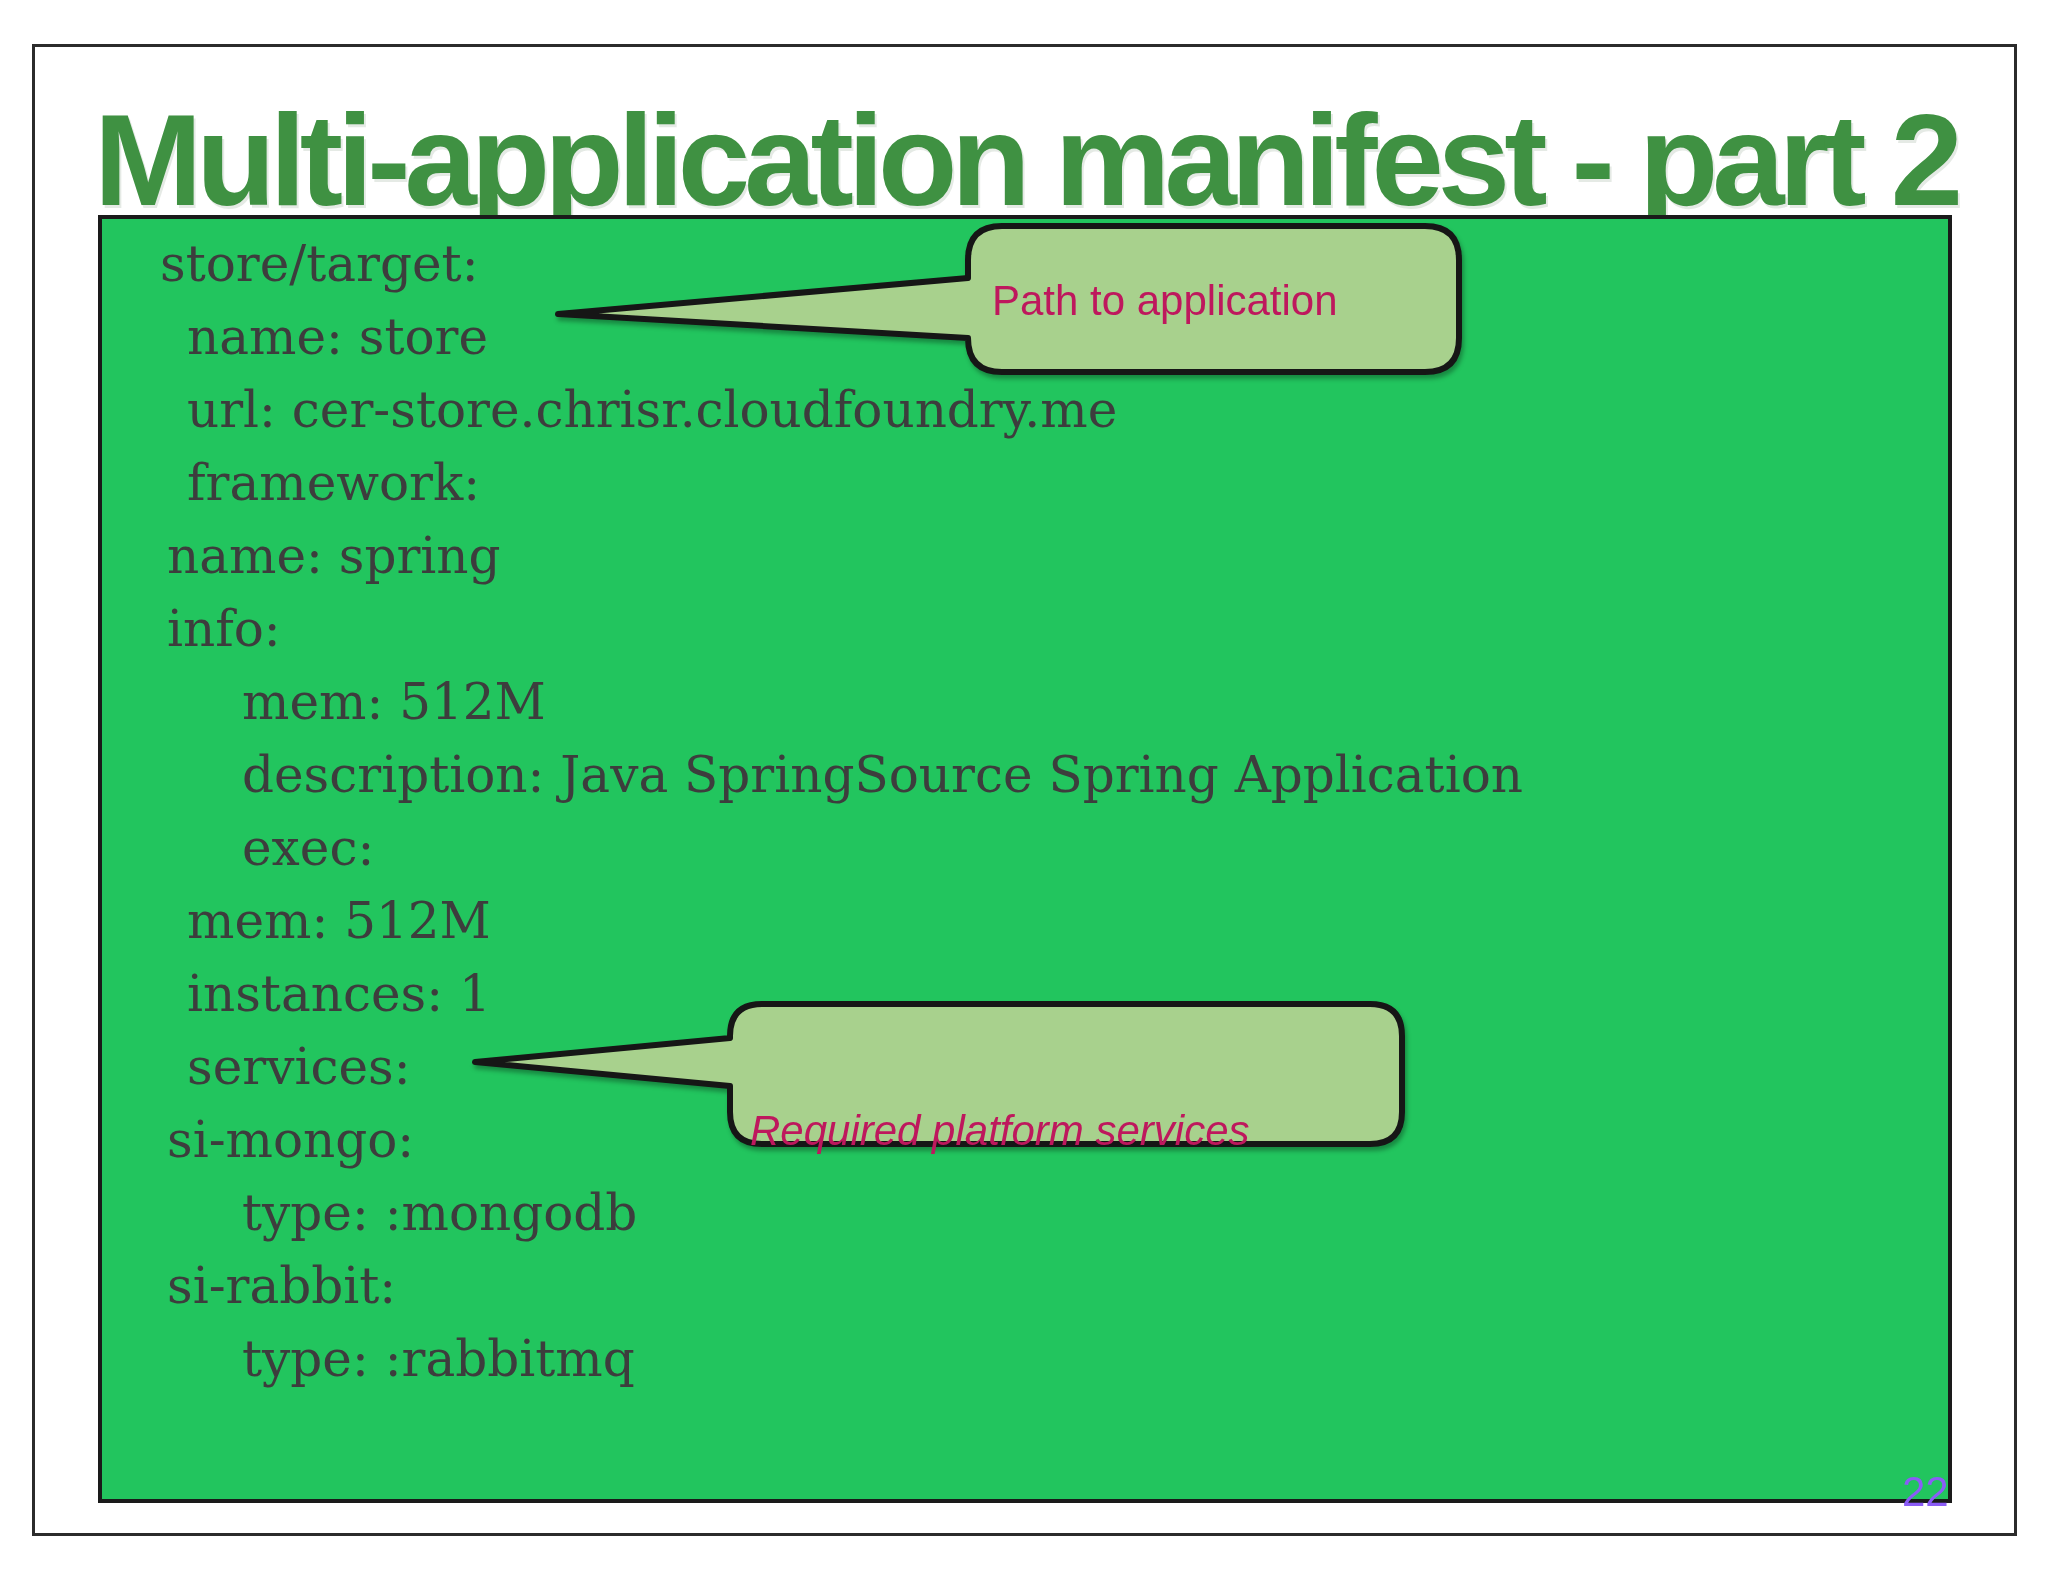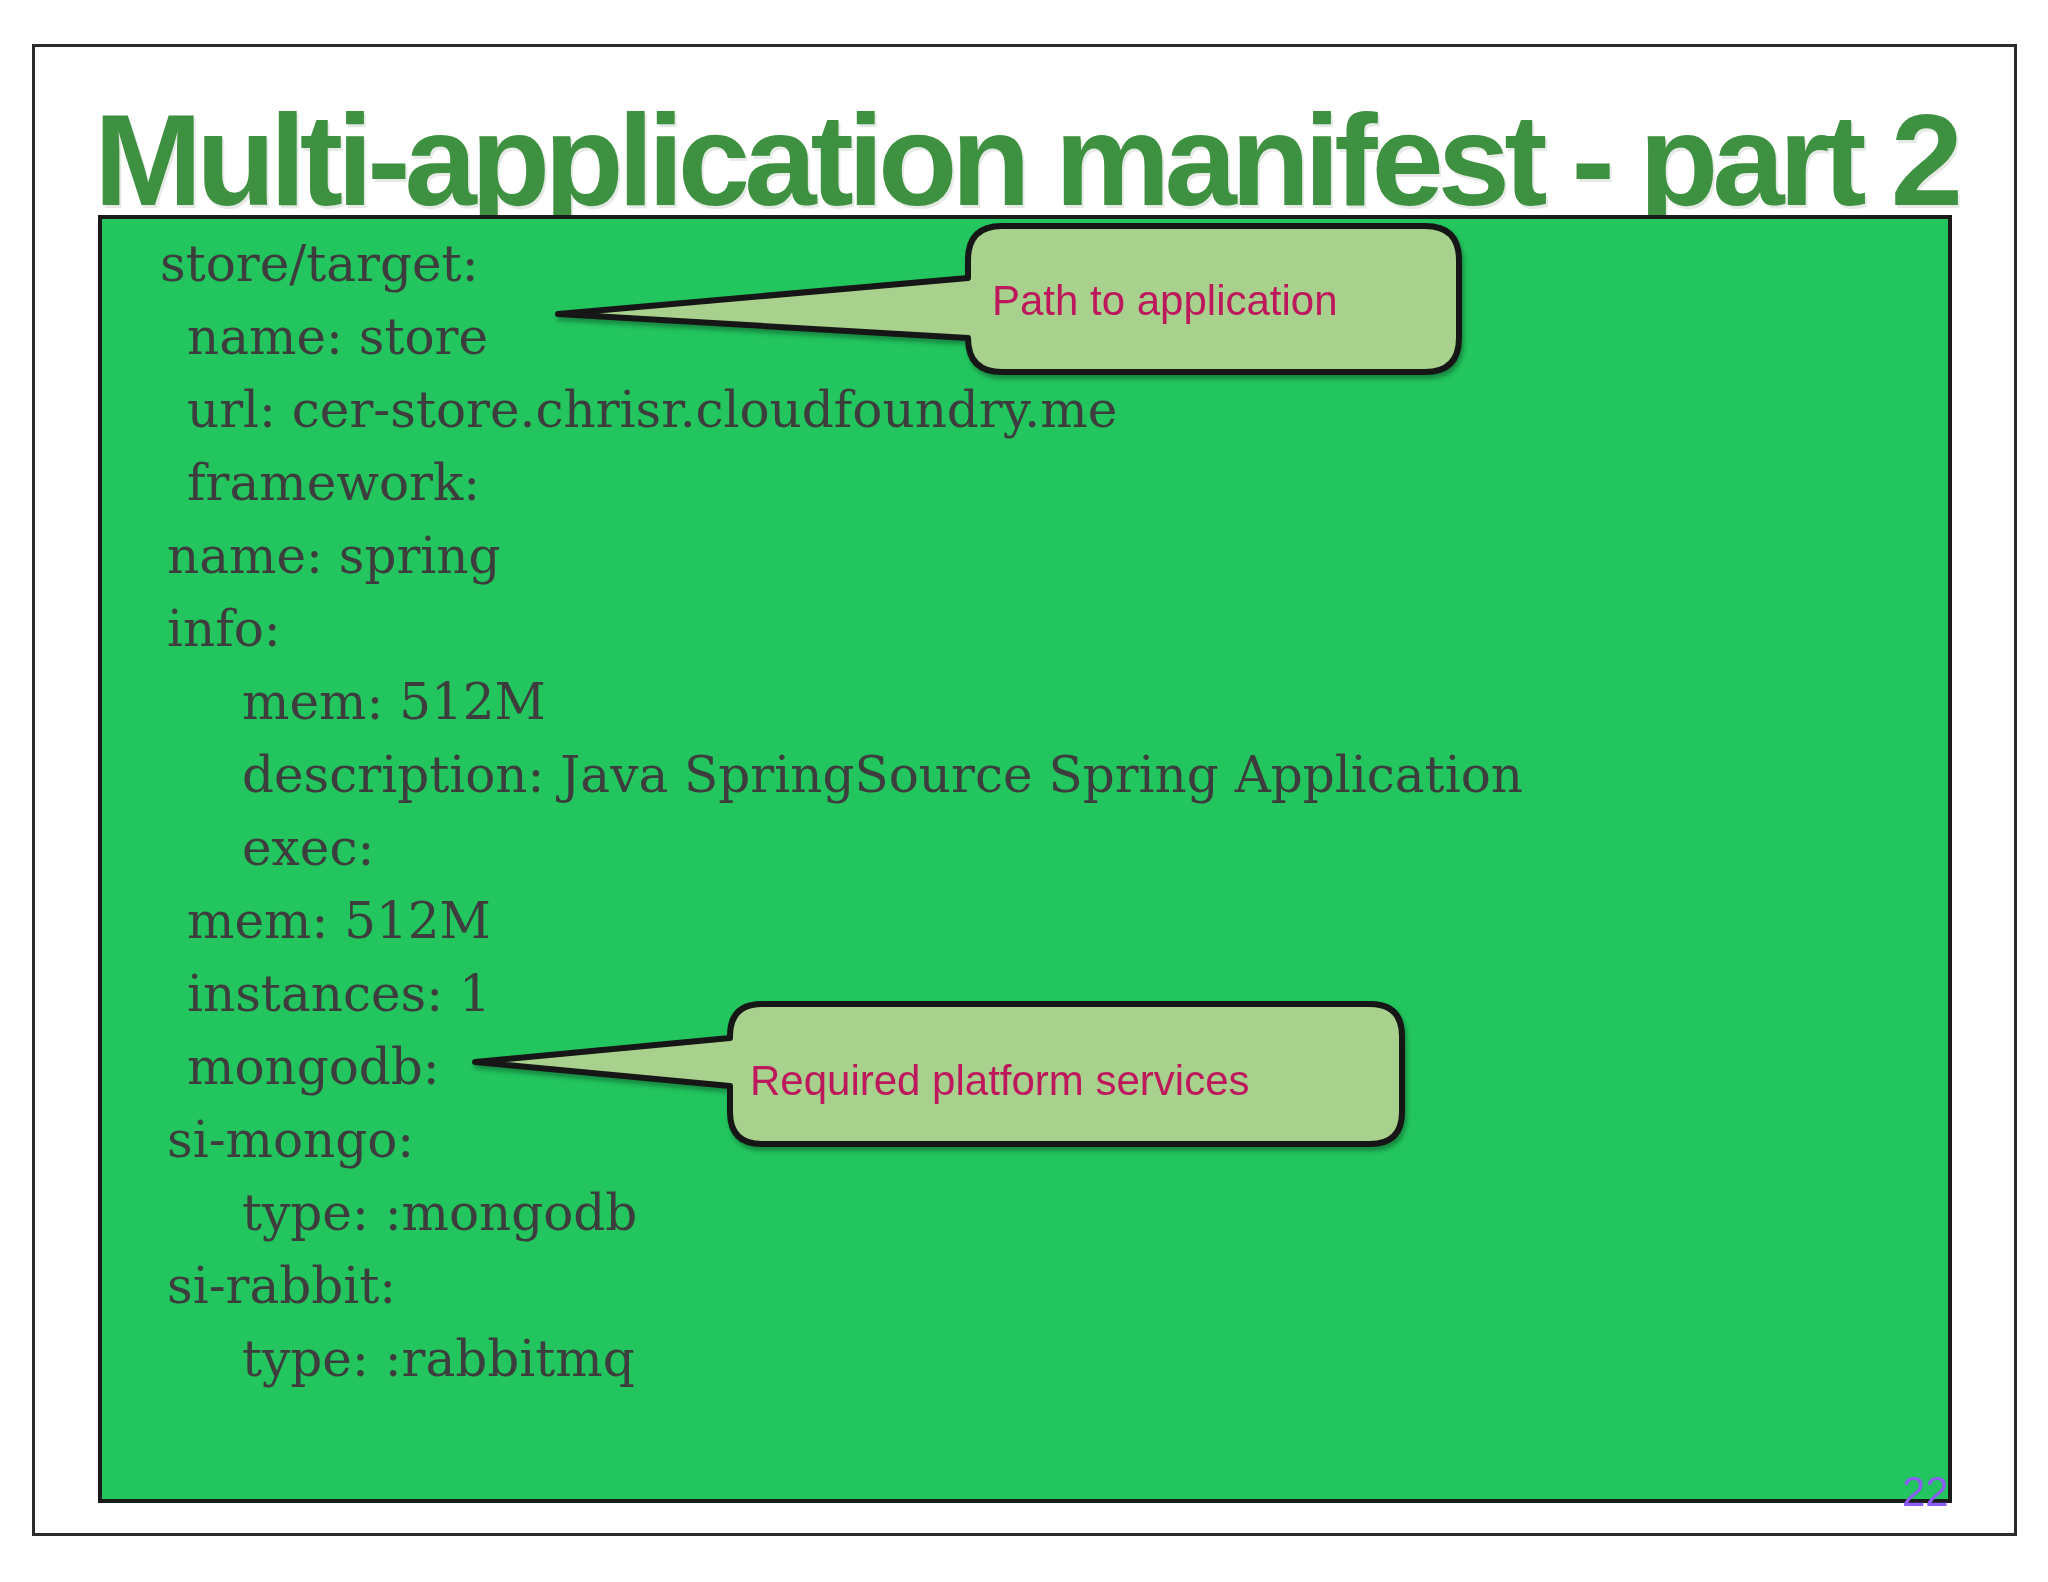--- a/index.html
+++ b/index.html
@@ -94,21 +94,21 @@
   }
   .callout-label {
     position: absolute;
     z-index: 6;
     font-family: "Liberation Sans", sans-serif;
     font-size: 42px;
     color: #be185d;
     white-space: nowrap;
   }
   .callout-label-1 { left: 992px;  top: 277px;  }
-  .callout-label-2 { left: 750px;  top: 1057px; }
+  .callout-label-2 { left: 750px;  top: 1107px; font-style: italic; }
 
   
   .page-number {
     position: absolute;
     left: 1902px;
     top: 1468px;
     z-index: 7;
     font-family: "Liberation Sans", sans-serif;
     font-size: 42px;
     color: #8b5cf6;
@@ -129,21 +129,21 @@
         <div class="yaml-line indent-1">name: store</div>
         <div class="yaml-line indent-1">url: cer-store.chrisr.cloudfoundry.me</div>
         <div class="yaml-line indent-1">framework:</div>
         <div class="yaml-line indent-2">name: spring</div>
         <div class="yaml-line indent-2">info:</div>
         <div class="yaml-line indent-3">mem: 512M</div>
         <div class="yaml-line indent-3">description: Java SpringSource Spring Application</div>
         <div class="yaml-line indent-3">exec:</div>
         <div class="yaml-line indent-1">mem: 512M</div>
         <div class="yaml-line indent-1">instances: 1</div>
-        <div class="yaml-line indent-1">mongodb:</div>
+        <div class="yaml-line indent-1">services:</div>
         <div class="yaml-line indent-2">si-mongo:</div>
         <div class="yaml-line indent-3">type: :mongodb</div>
         <div class="yaml-line indent-2">si-rabbit:</div>
         <div class="yaml-line indent-3">type: :rabbitmq</div>
       </div>
   </div>
 
   <svg class="callout-svg" viewBox="0 0 2048 1582" xmlns="http://www.w3.org/2000/svg">
     <path class="callout-shape" d="M 558 314
              L 968 278

